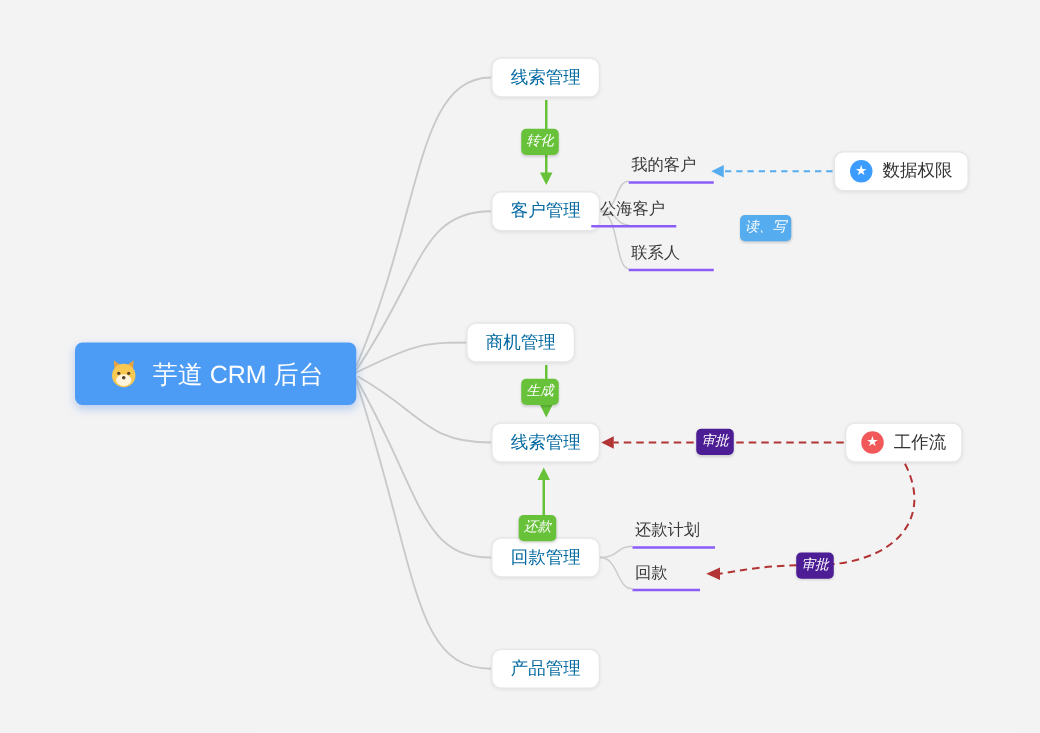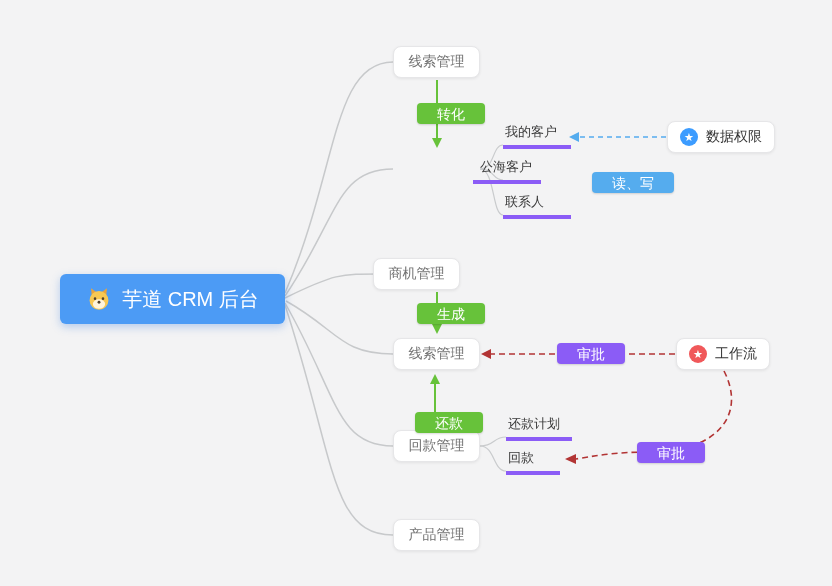--- a/index.html
+++ b/index.html
@@ -3,41 +3,42 @@
 <meta charset="utf-8">
 <style>
   * { margin:0; padding:0; box-sizing:border-box; }
   html,body { width:832px; height:586px; }
   body { font-family:"Liberation Sans","DejaVu Sans",sans-serif; }
   .canvas { position:relative; width:832px; height:586px; background:#f3f3f4; overflow:hidden; }
   svg.wires { position:absolute; left:0; top:0; }
   .node {
     position:absolute; background:#fff; border:1px solid #e6e6e8; border-radius:8px;
     display:flex; align-items:center; justify-content:center;
-    font-size:14px; color:#737373; box-shadow:0 1px 3px rgba(0,0,0,.07); cursor:default;
+    font-size:14px; color:#0369a1; box-shadow:0 1px 3px rgba(0,0,0,.07); cursor:default;
   }
   .main-node { width:87px; height:32px; }
   .root-node {
     left:60px; top:274px; width:225px; height:50px;
     background:#4C9BF5; border:none; border-radius:6px; color:#fff; font-size:20px;
     display:flex; gap:10px; align-items:center; 
     box-shadow:0 3px 8px rgba(66,130,220,.35);
   }
   .dog-wrap { display:flex; align-items:center; }
   .badge {
-    position:absolute; color:#fff; font-size:14px; border-radius:4px; height:21px;
-    display:flex; align-items:center; justify-content:center; padding:0 20px; line-height:1;
+    position:absolute; color:#fff; font-size:11px; border-radius:4px; height:21px;
+    display:flex; align-items:center; justify-content:center; padding:0 4px; line-height:1;
     box-shadow:0 1px 2px rgba(0,0,0,.15);
+    font-style:italic;
   }
   .badge.green { background:#67C23A; }
   .badge.blue  { background:#55ACEE;margin-top:46px; }
-  .badge.red   { background:#8b5cf6; }
+  .badge.red   { background:#4c1d95; }
   .leaf {
     position:absolute; font-size:13px; color:#3a3a3a;
-    border-bottom:4px solid #8b5cf6; padding:0 4px 6px 2px; line-height:15px;
+    border-bottom:2px solid #8b5cf6; padding:0 4px 6px 2px; line-height:15px;
   }
   .side-node {
     position:absolute; height:32px; background:#fff; border:1px solid #e6e6e8; border-radius:8px;
     display:flex; align-items:center; gap:8px; padding:0 12px; font-size:14px; color:#333;
     box-shadow:0 1px 3px rgba(0,0,0,.07);
   }
   .circle-icon {
     width:18px; height:18px; border-radius:50%;
     display:flex; align-items:center; justify-content:center;
     color:#fff; font-size:11px; line-height:1;
@@ -101,20 +102,21 @@
         <ellipse cx="18" cy="25" rx="8.5" ry="6.5" fill="#FFF4DC"></ellipse>
         <circle cx="12.5" cy="17.5" r="1.8" fill="#54422B"></circle>
         <circle cx="23.5" cy="17.5" r="1.8" fill="#54422B"></circle>
         <circle cx="18" cy="22.5" r="2" fill="#54422B"></circle>
       </svg>
     </span>
     <span>芋道 CRM 后台</span>
   </div>
 
   <div class="node main-node" style="left:393px;top:46px;">线索管理</div>
+  <div class="node main-node" style="left:393px;top:153px;">客户管理</div>
   <div class="node main-node" style="left:373px;top:258px;">商机管理</div>
   <div class="node main-node" style="left:393px;top:338px;">线索管理</div>
   <div class="node main-node" style="left:393px;top:519px;">产品管理</div>
   <div class="node main-node" style="left:393px;top:430px;">回款管理</div>
 
   <div class="leaf" style="left:503px;top:124px;width:68px;">我的客户</div>
   <div class="leaf" style="left:473px;top:159px;width:68px;text-align:center;">公海客户</div>
   <div class="leaf" style="left:503px;top:194px;width:68px;">联系人</div>
 
   <div class="leaf" style="left:506px;top:416px;width:66px;">还款计划</div>

